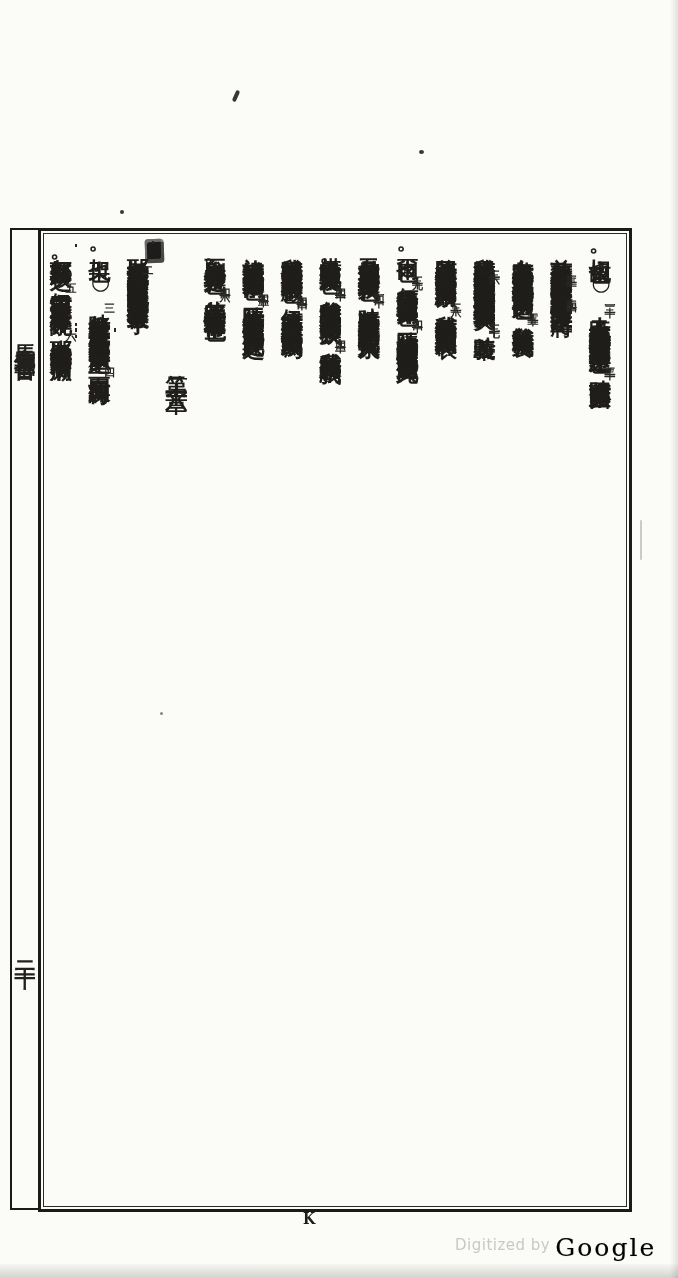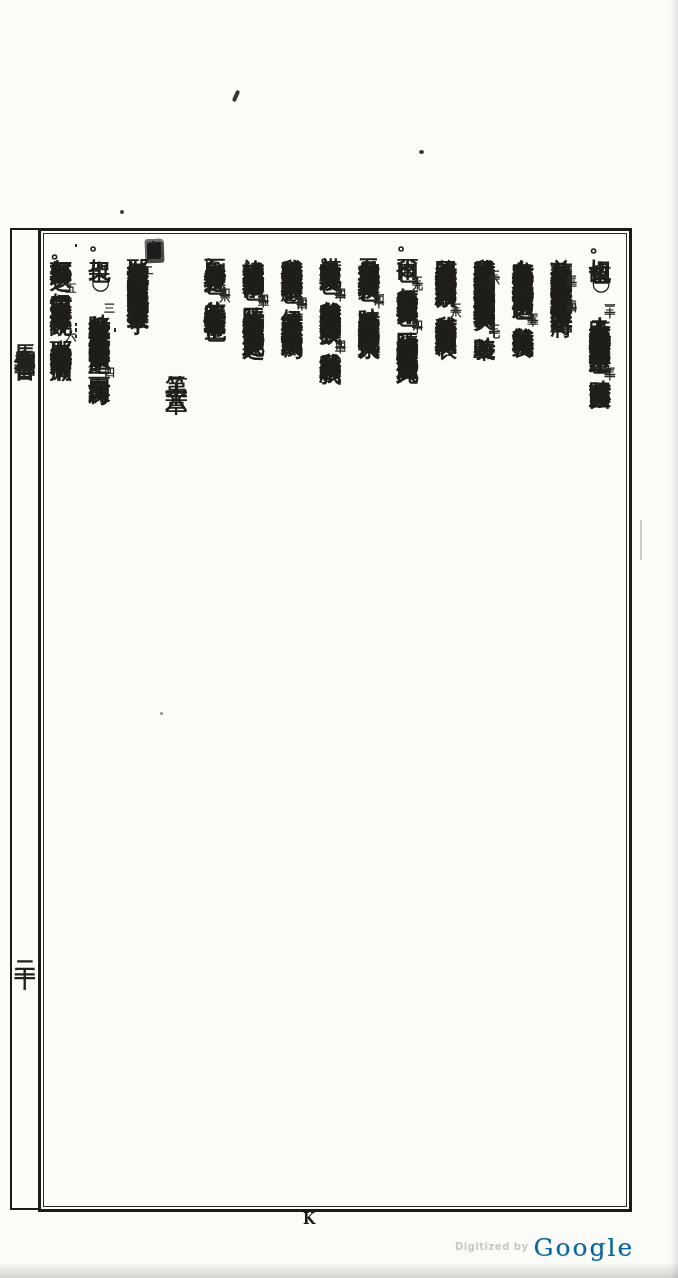--- a/index.html
+++ b/index.html
@@ -39,23 +39,23 @@
   .pname{border-right:2px solid #2a2826;}
   
   .blot{position:absolute;left:104px;top:8px;width:19px;height:24px;
     background:#1d1c1a;border-radius:3px 4px 3px 3px;transform:rotate(-2deg);
     box-shadow:inset 2px 3px 0 rgba(255,255,255,0.35), inset -3px -4px 0 rgba(255,255,255,0.2);}
   
   .gather-mark{position:absolute;left:303px;top:1210px;
     font-size:14px;font-weight:bold;color:#1d1c1a;transform:scaleY(1.15);}
   
   .watermark{position:absolute;left:455px;top:1233px;color:#bfbfbd;white-space:nowrap;}
-  .wm-prefix{font-family:"DejaVu Sans",sans-serif;font-size:10px;color:#c8c8c6;
-    vertical-align:6px;letter-spacing:0.5px;font-weight:bold;}
-  .wm-brand{font-size:25px;letter-spacing:2px;color:#0369a1;
+  .wm-prefix{font-family:"DejaVu Sans",sans-serif;font-size:15px;color:#c8c8c6;
+    vertical-align:6px;letter-spacing:0.5px;}
+  .wm-brand{font-size:25px;letter-spacing:2px;color:#000000;
     text-shadow:0 0 1px rgba(160,160,160,0.8);}
   
   .speck{position:absolute;background:#3a3733;border-radius:50%;}
   .s1{left:234px;top:90px;width:4px;height:12px;border-radius:2px;transform:rotate(24deg);}
   .s2{left:419px;top:150px;width:5px;height:4px;}
   .s3{left:120px;top:210px;width:4px;height:4px;}
   .s4{left:160px;top:712px;width:3px;height:3px;opacity:.6;}
   .s5{left:640px;top:520px;width:2px;height:40px;opacity:.25;border-radius:1px;}
 </style>
 </head>

